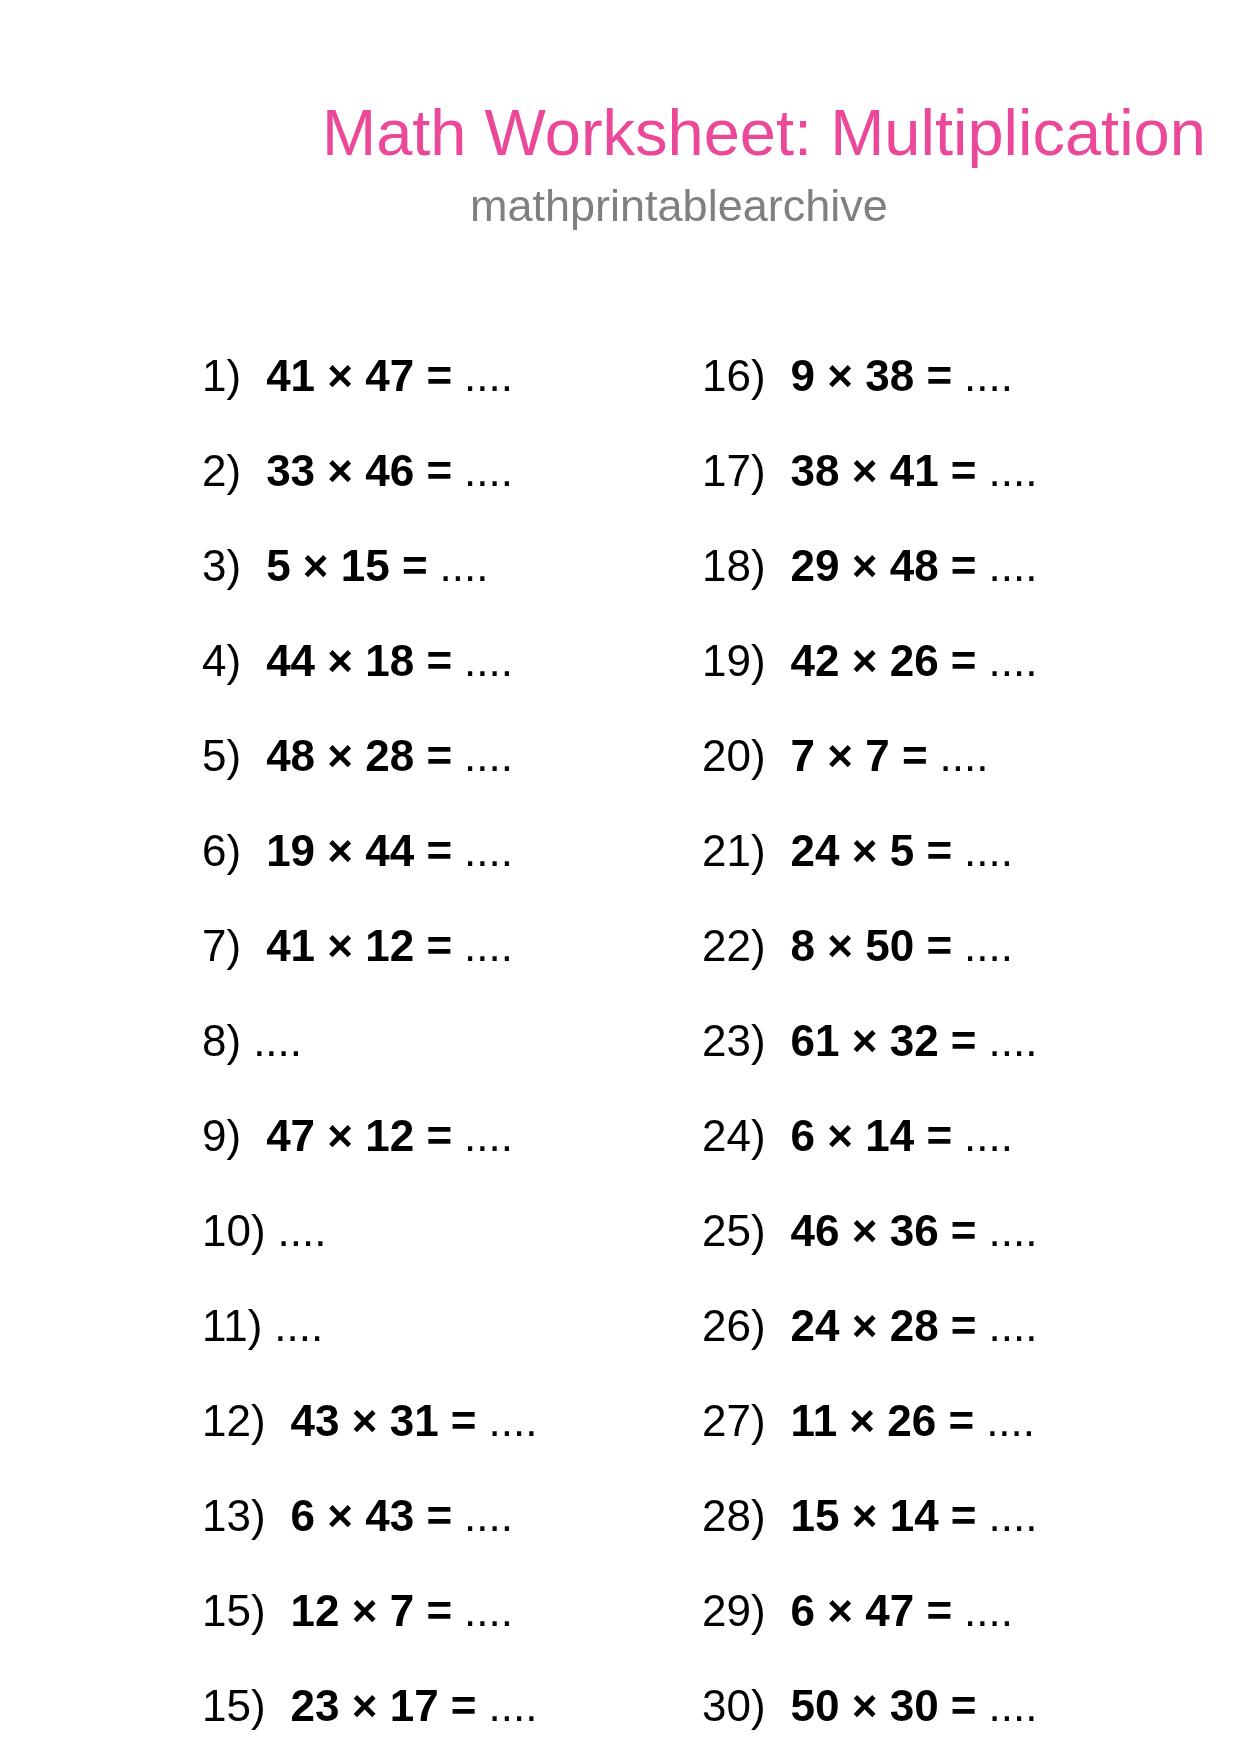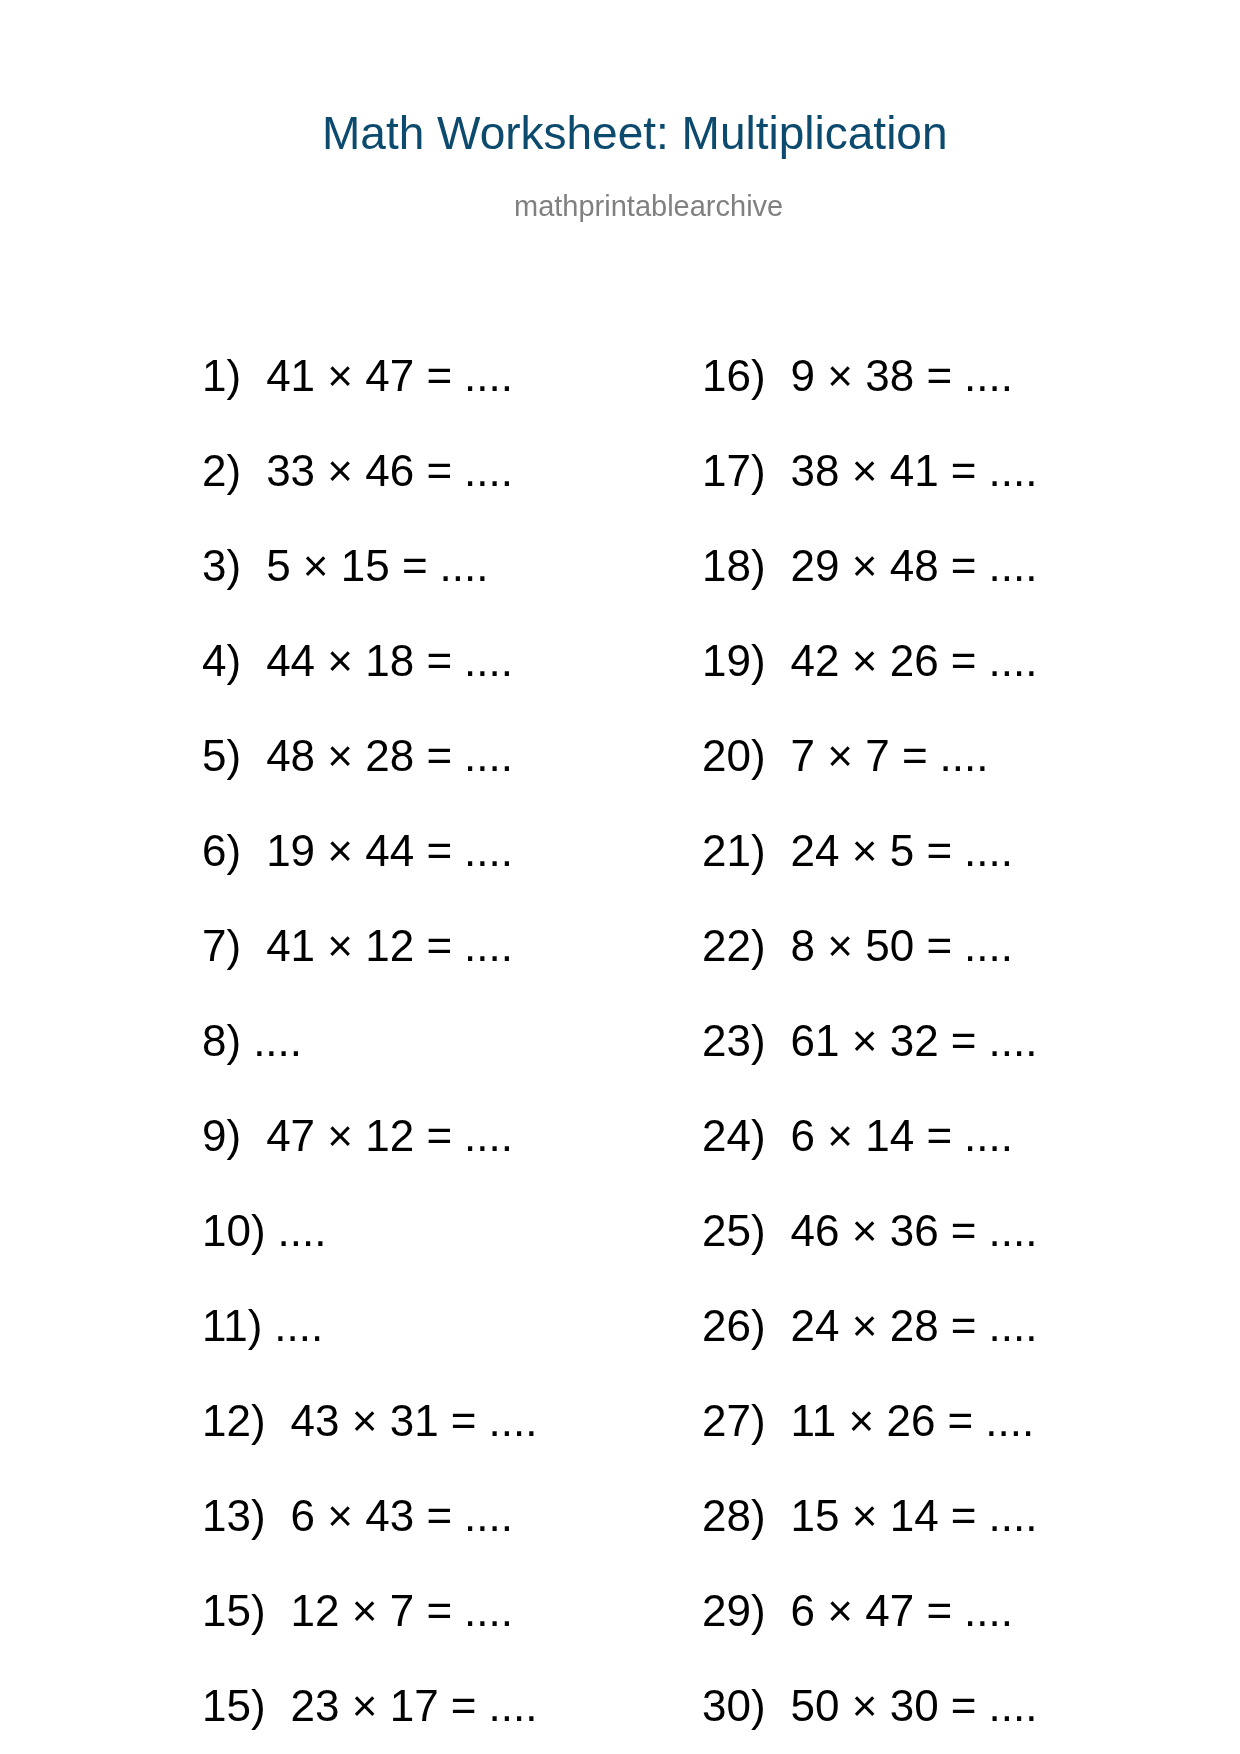--- a/index.html
+++ b/index.html
@@ -19,35 +19,34 @@
       position: absolute;
       left: 0; top: 0;
       width: 1240px;
       height: 1754px;
       background: #ffffff;
     }
     .title {
       position: absolute;
       left: 322px;
       top: 98px;
-      font-size: 46px;
+      font-size: 65px;
       line-height: 70px;
       white-space: nowrap;
-      color: #0c4a6e;
+      color: #ec4899;
       letter-spacing: 0px;
     }
     .subtitle {
       position: absolute;
       left: 470px;
       top: 182px;
-      font-size: 29px;
+      font-size: 45px;
       line-height: 48px;
       white-space: nowrap;
       color: #808080;
-      margin-left: 44px;
     }
     .column {
       position: absolute;
       top: 350px;
       width: 480px;
     }
     .col-left { left: 202px; }
     .col-right { left: 702px; }
     .problem {
       height: 95px;
@@ -56,20 +55,21 @@
       white-space: nowrap;
       display: flex;
       align-items: flex-start;
     }
     .problem .num {
       display: inline-block;
     }
     .problem .expr {
       display: inline-block;
       margin-left: 25px;
+      font-weight: bold;
     }
     .problem .answer {
       display: inline-block;
       margin-left: 12px;
     }
   </style>
 </head>
 <body>
 
 <div class="page">

